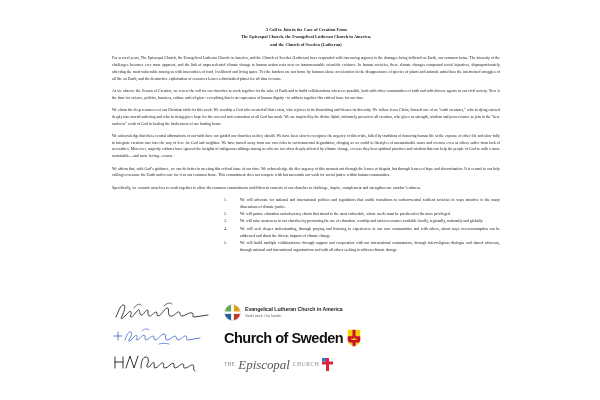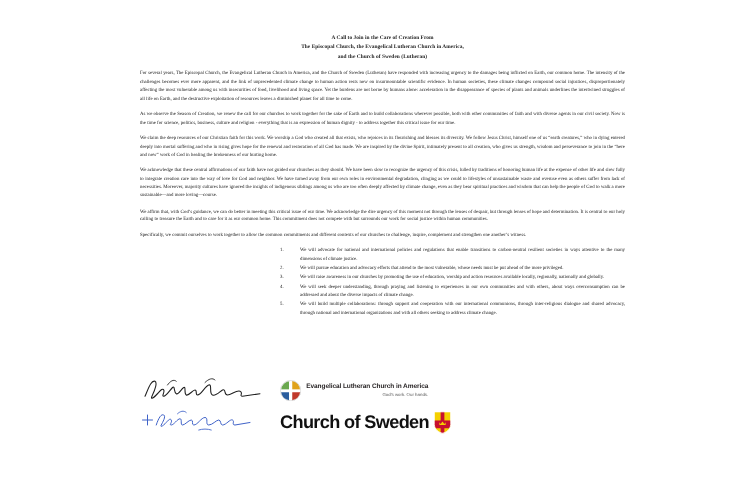--- a/index.html
+++ b/index.html
@@ -70,21 +70,20 @@
   
   .sign-block {
     position: absolute;
     left: 112px;
     top: 300px;
     width: 420px;
   }
   .sign-row {
     position: relative;
     height: 26px;
-    text-align: right;
   }
   .sig {
     position: absolute;
     left: 0;
     top: 0;
     width: 105px;
     height: 24px;
   }
   .sig svg { display: block; }
   .logo {
@@ -234,15 +233,38 @@
           <path d="M1 1 L27 1 L27 21 C27 29, 20 34, 14 35 C8 34, 1 29, 1 21 Z" fill="#f5d000"></path>
           <rect x="11" y="1" width="6" height="34" fill="#c8102e"></rect>
           <path d="M1 15 L27 15 L27 21 C27 23, 26 25, 25 27 L3 27 C2 25, 1 23, 1 21 Z" fill="#c8102e"></path>
           <rect x="1" y="15" width="26" height="6" fill="#c8102e"></rect>
           <path d="M9 17.5 L11 20.5 L14 16.5 L17 20.5 L19 17.5 L19 22 L9 22 Z" fill="#f5d000"></path>
           <path d="M1 1 L27 1 L27 21 C27 29, 20 34, 14 35 C8 34, 1 29, 1 21 Z" fill="none" stroke="#ffffff" stroke-width="1.2"></path>
         </svg>
       </div>
     </div>
 
+    <div class="sign-row">
+      <div class="sig">
+        <svg viewBox="0 0 105 24" width="105" height="24" aria-hidden="true">
+          <path d="M3 5 L3 16 M3 10 L11 10 M11 5 L11 16" fill="none" stroke="#1f1f1f" stroke-width="0.9" stroke-linecap="round"></path>
+          <path d="M14 16 L18 4 L22 16 L26 4" fill="none" stroke="#1f1f1f" stroke-width="0.9" stroke-linecap="round" stroke-linejoin="round"></path>
+          <path d="M29 16 C29 9, 31 5, 34 5 C37 5, 37 10, 35 13 C34 15, 36 16, 38 14
+                   C40 12, 41 9, 42 11 C43 13, 41 16, 43 16 C46 16, 49 10, 51 11
+                   C53 12, 50 16, 53 16 C56 16, 59 11, 61 11 C63 11, 61 16, 63 16
+                   C66 16, 69 11, 71 12 C73 13, 70 16, 73 16 C76 16, 79 12, 81 13
+                   C83 14, 80 18, 83 19" fill="none" stroke="#1f1f1f" stroke-width="0.9" stroke-linecap="round"></path>
+        </svg>
+      </div>
+      <div class="logo">
+        <span class="tec-the">THE</span>
+        <span class="tec-epis">Episcopal</span>
+        <span class="tec-church">CHURCH</span>
+        <svg class="tec-cross" viewBox="0 0 22 26" aria-hidden="true">
+          <rect x="8" y="0" width="6" height="26" fill="#e0213a"></rect>
+          <rect x="0" y="7" width="22" height="6" fill="#e0213a"></rect>
+          <rect x="0" y="0" width="8" height="7" fill="#3b6fd4"></rect>
+        </svg>
+      </div>
+    </div>
 
   </div>
 </div>
 
 </body></html>

